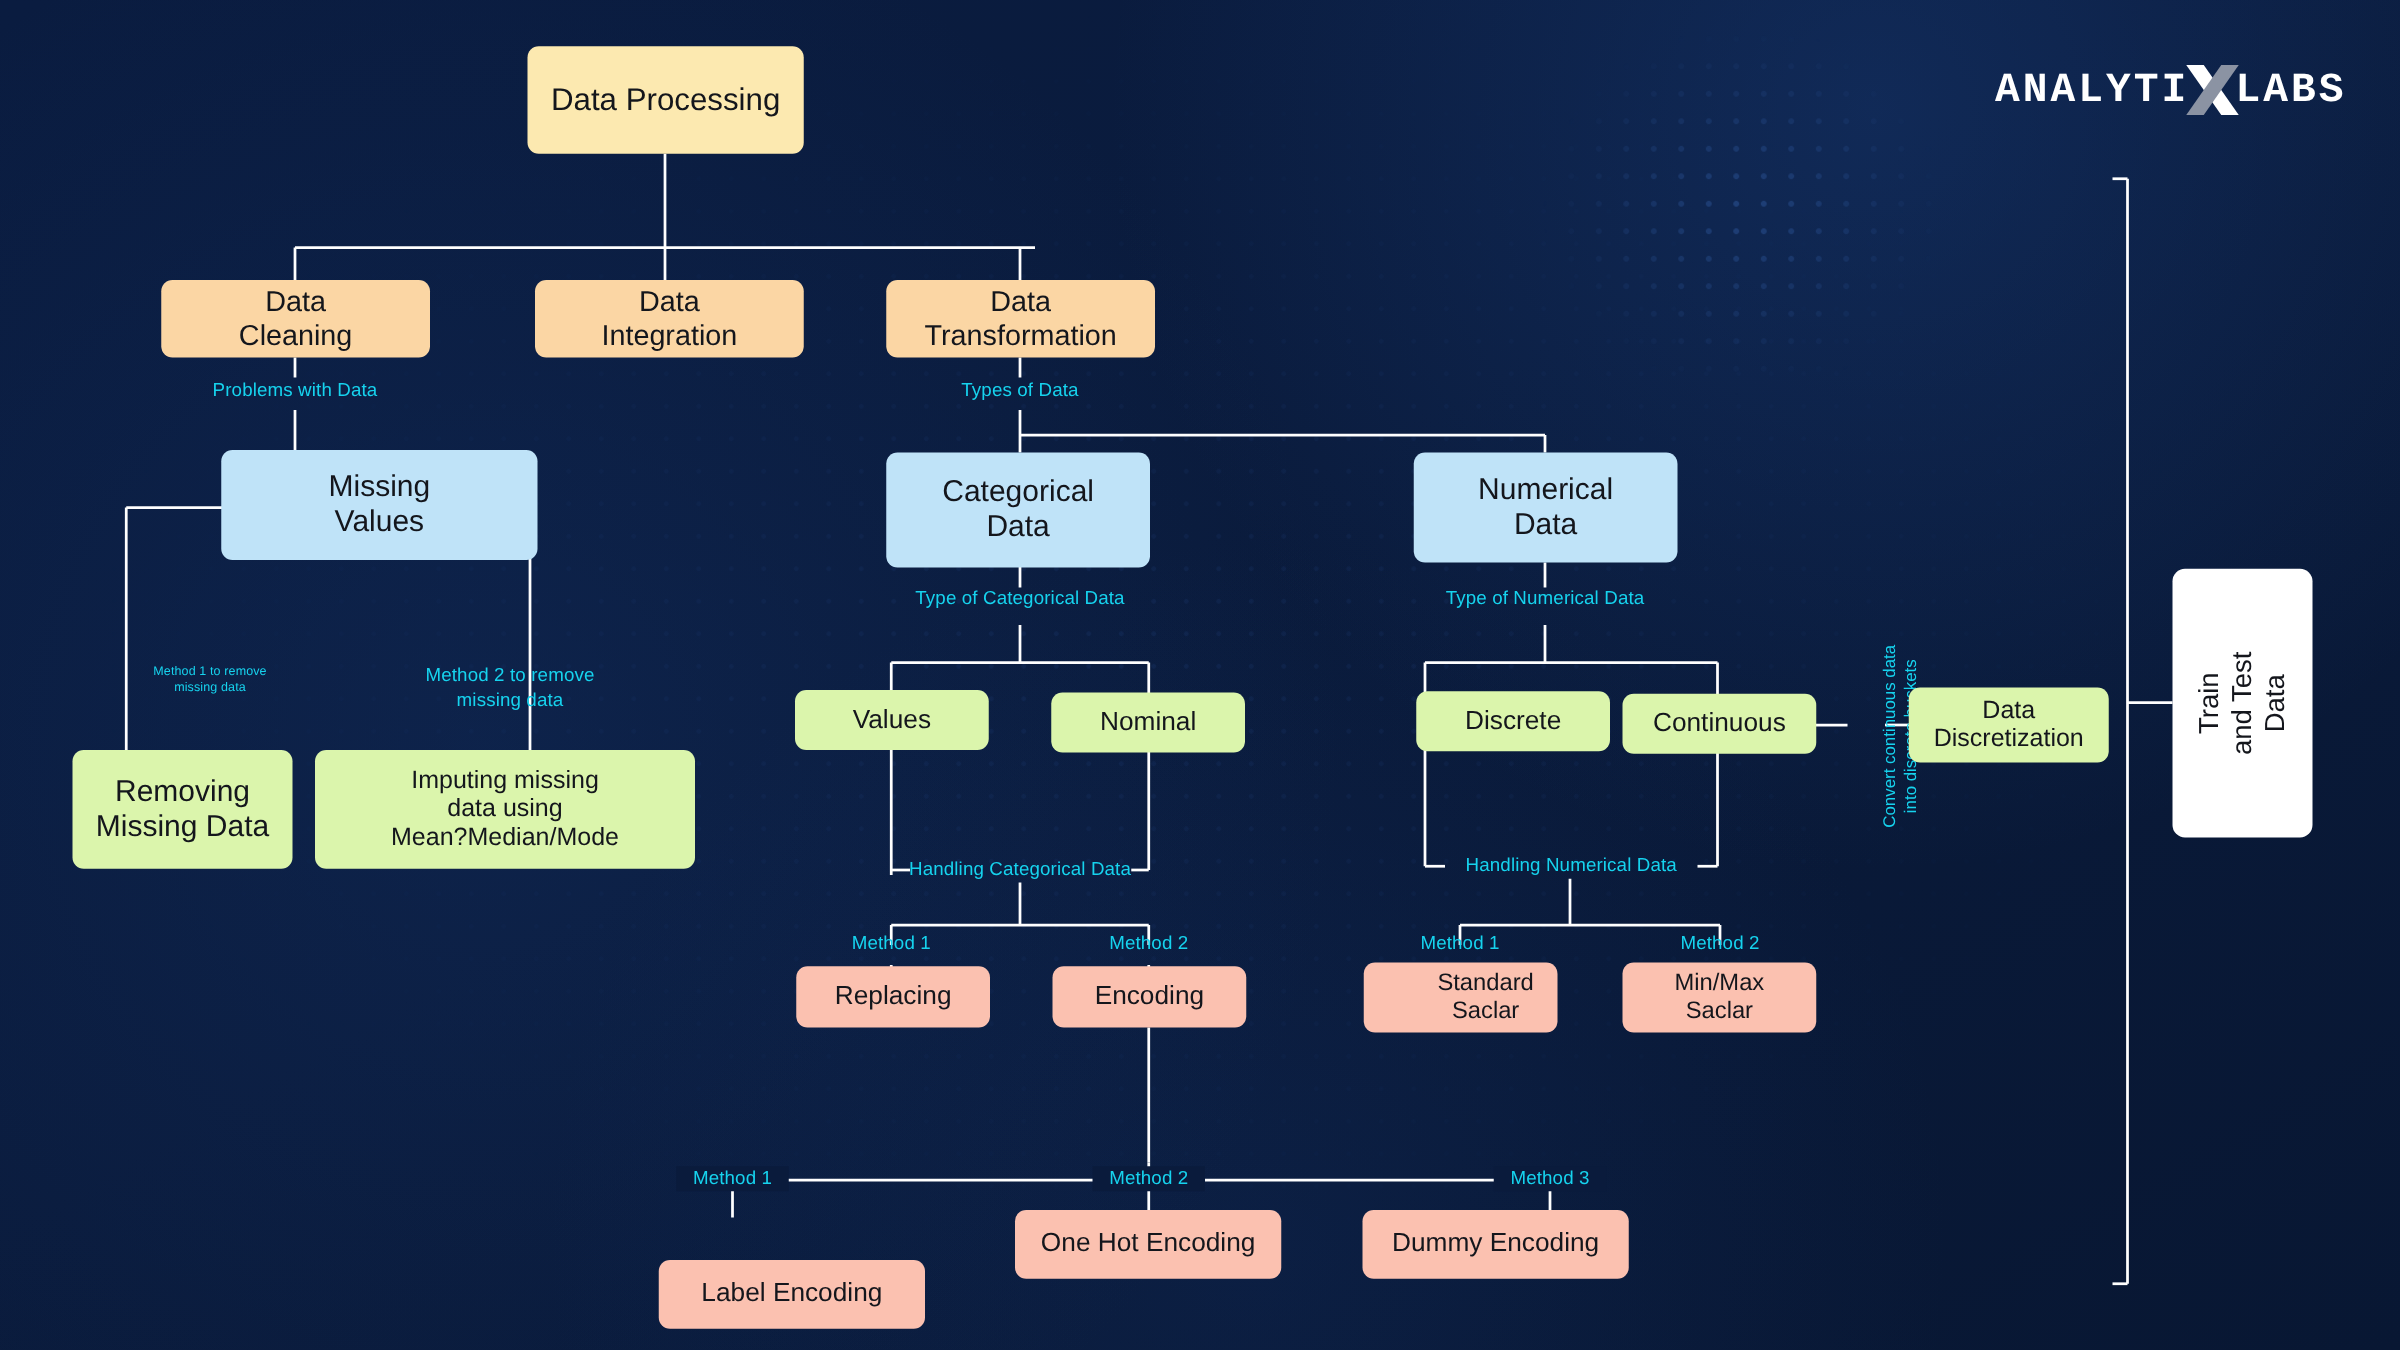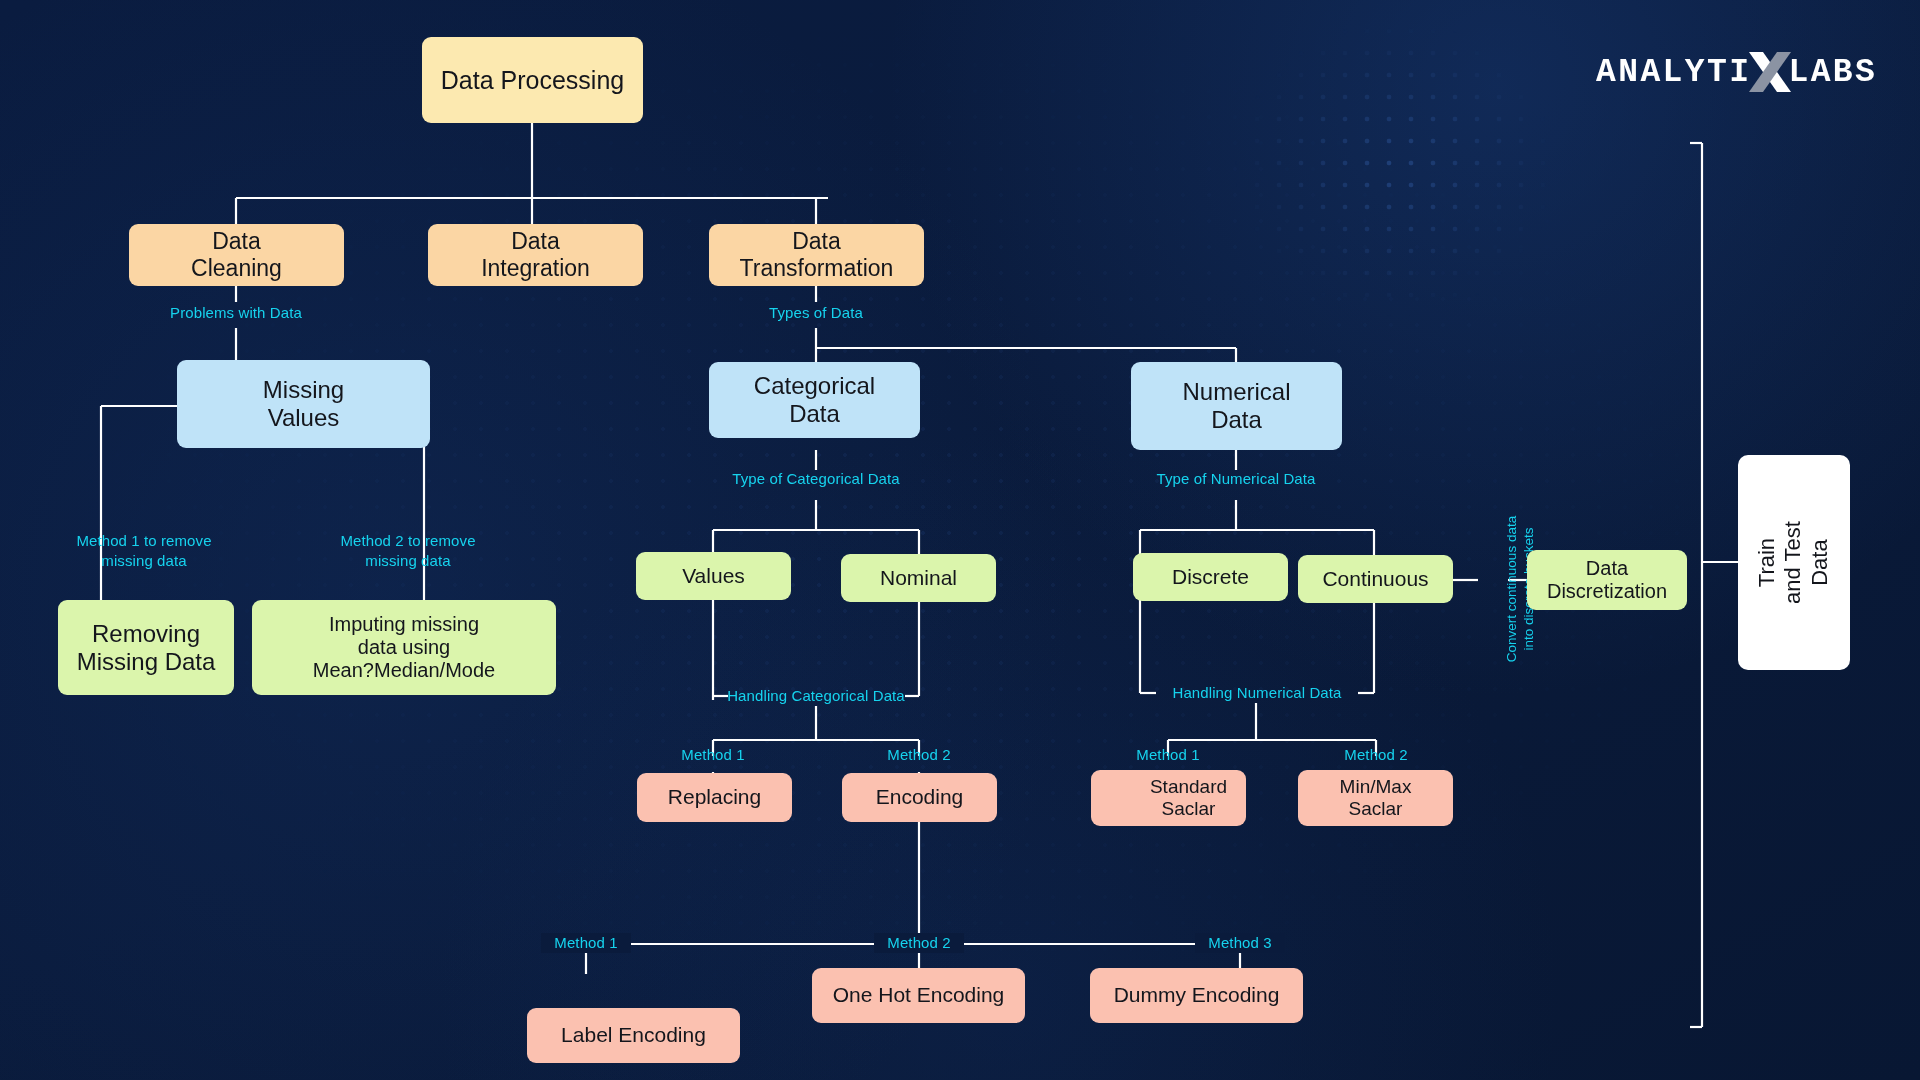--- a/index.html
+++ b/index.html
@@ -178,27 +178,27 @@
   <div class="node orange" style="left:709px;top:224px;width:215px;height:62px;font-size:23px;">Data
 Transformation</div>
 
   <div class="cyan" style="left:116px;top:303px;width:240px;font-size:15px;">Problems with Data</div>
 
   <div class="cyan" style="left:696px;top:303px;width:240px;font-size:15px;">Types of Data</div>
 
   <div class="node blue" style="left:129px;top:360px;width:253px;height:88px;font-size:24px;margin-left:48px;">Missing
 Values</div>
 
-  <div class="node blue" style="left:709px;top:362px;width:211px;height:76px;font-size:24px;">Categorical
+  <div class="node blue" style="left:709px;top:362px;width:211px;height:92px;font-size:24px;">Categorical
 Data</div>
 
   <div class="node blue" style="left:1131px;top:362px;width:211px;height:88px;font-size:24px;">Numerical
 Data</div>
 
-  <div class="cyan" style="left:29px;top:531px;width:230px;font-size:15px;">Method 1 to remove
+  <div class="cyan" style="left:53px;top:531px;width:230px;font-size:10px;">Method 1 to remove
 missing  data</div>
 
   <div class="cyan" style="left:293px;top:531px;width:230px;font-size:15px;">Method 2 to remove
 missing  data</div>
 
   <div class="cyan" style="left:696px;top:469px;width:240px;font-size:15px;">Type of Categorical Data</div>
 
   <div class="cyan" style="left:1116px;top:469px;width:240px;font-size:15px;">Type of Numerical Data</div>
 
   <div class="node green" style="left:58px;top:600px;width:176px;height:95px;font-size:24px;">Removing

